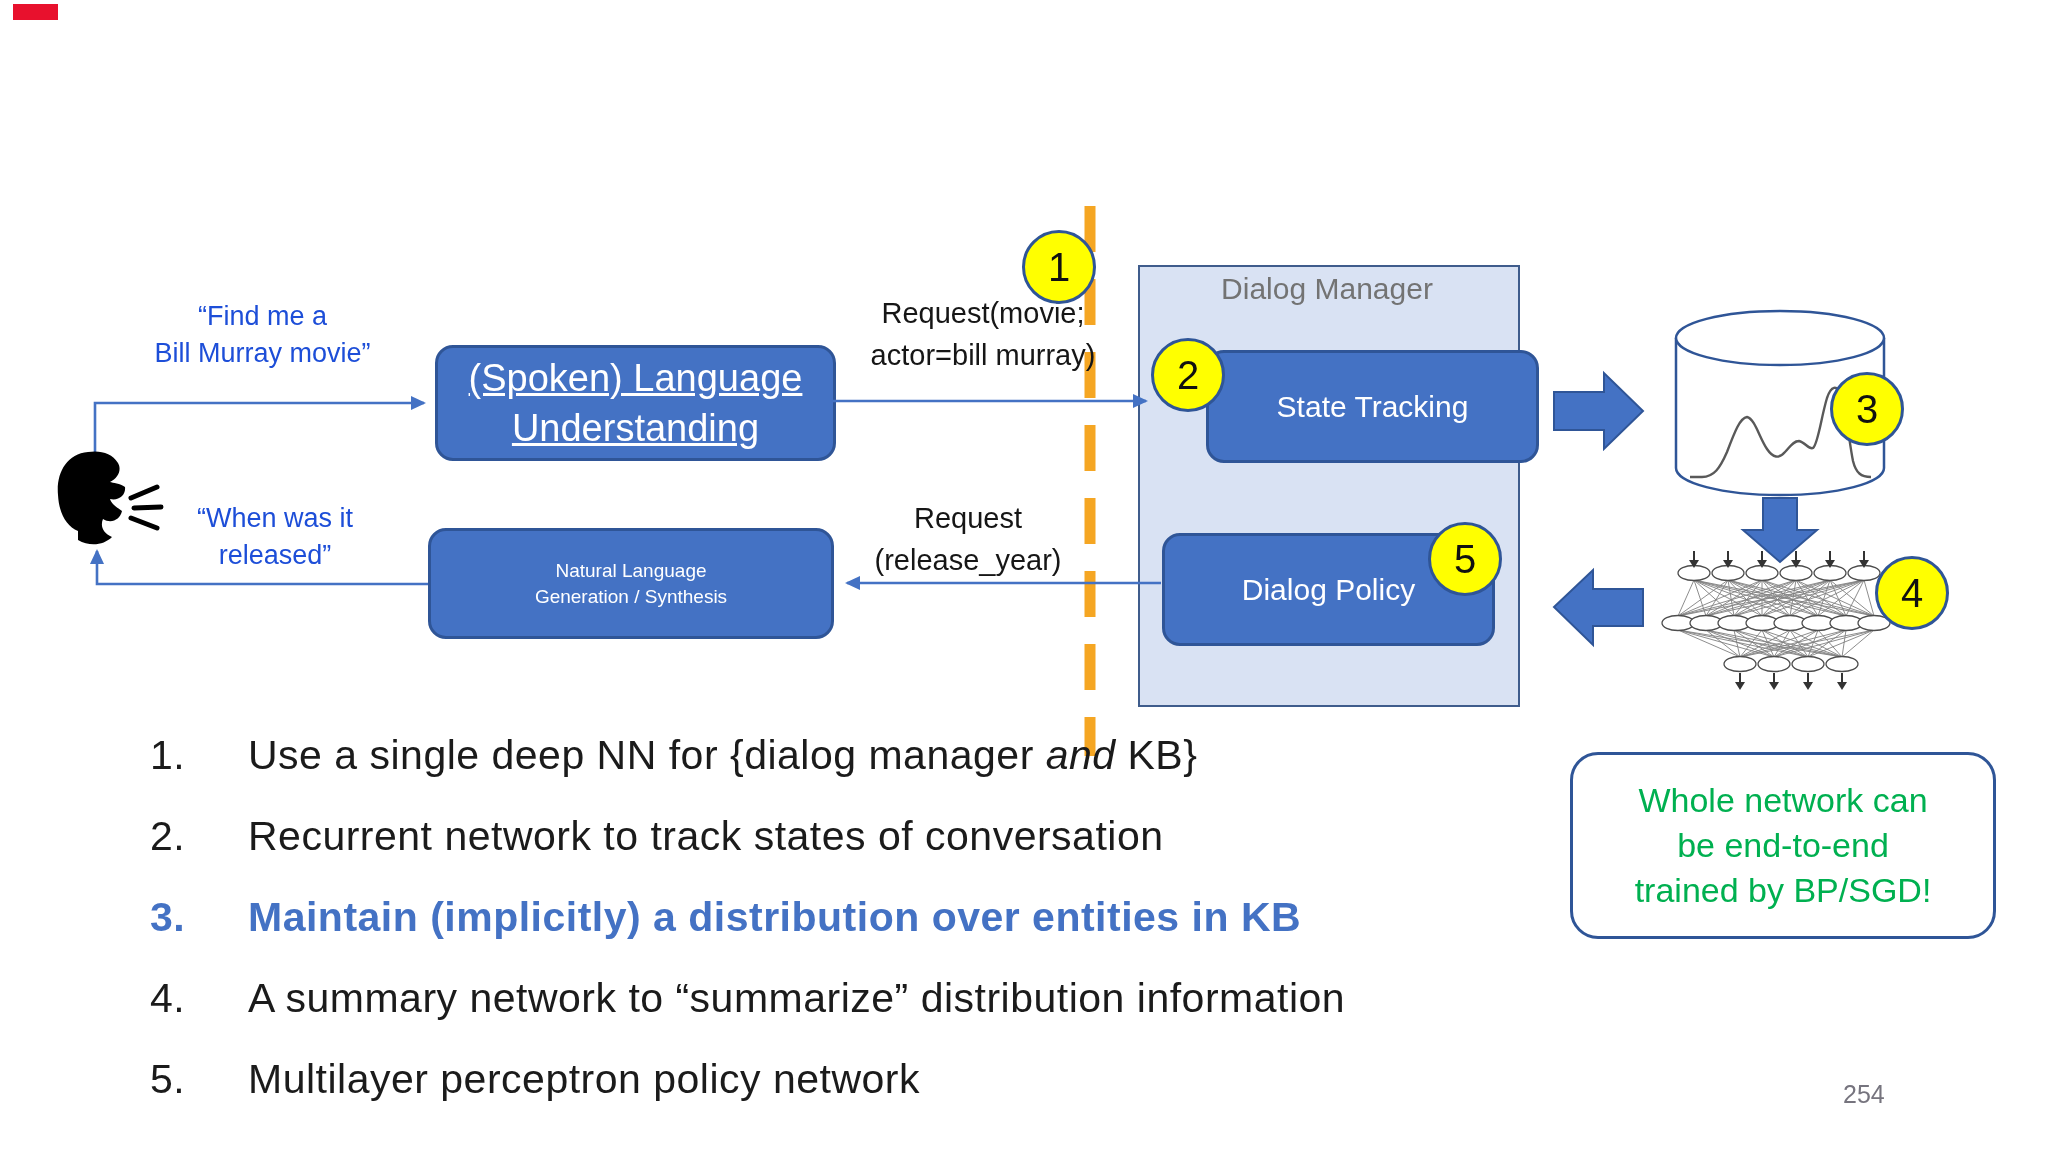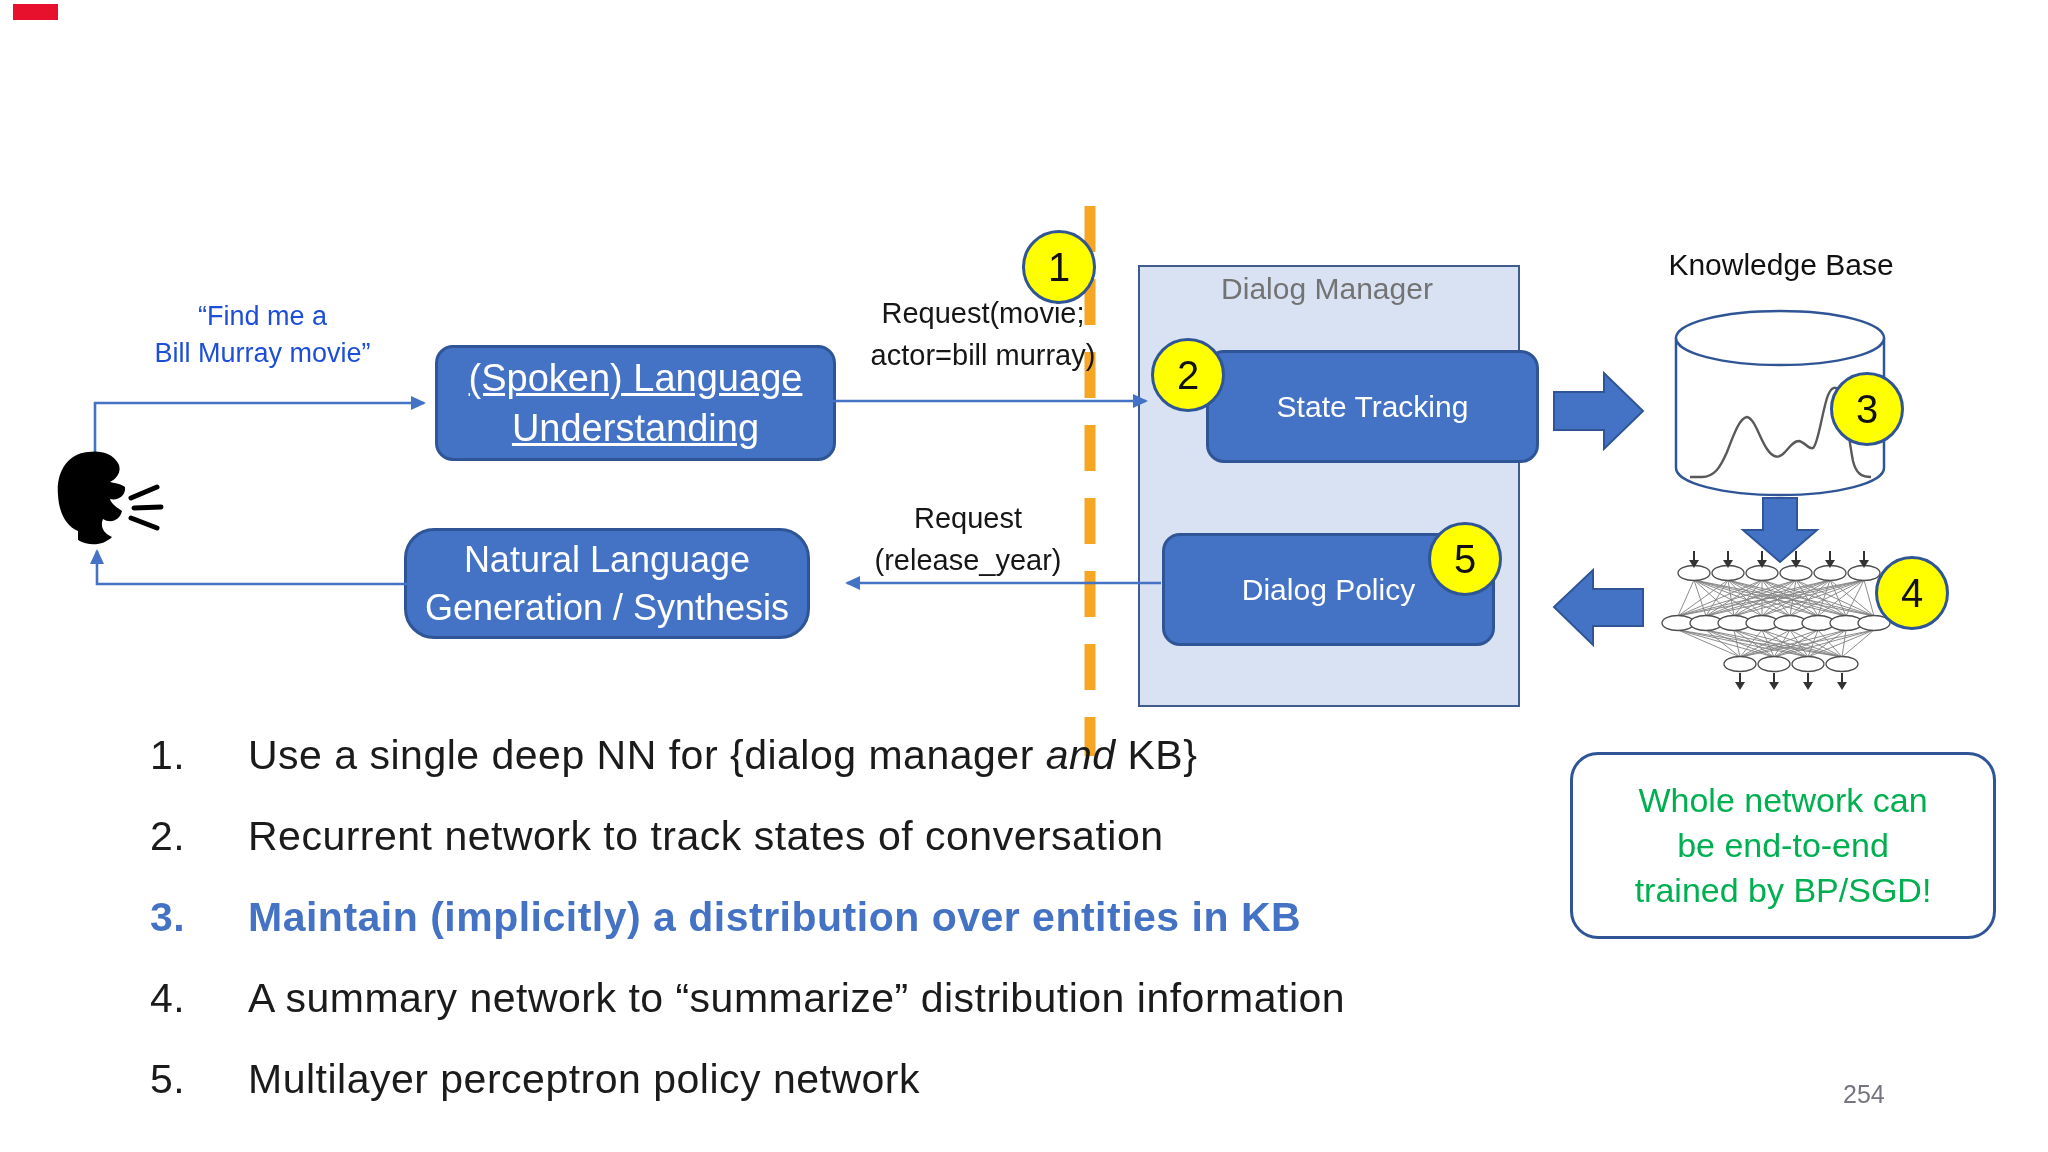--- a/index.html
+++ b/index.html
@@ -34,32 +34,33 @@
 <div class="slide">
 
   <div class="abs red-bar"></div>
 
 
   <div class="abs panel"></div>
   <div class="abs panel-label">Dialog Manager</div>
 
   <div class="abs bluebox" style="left:435px;top:345px;width:395px;height:110px;font-size:38px;text-decoration:underline;">(Spoken) Language
 Understanding</div>
-  <div class="abs bluebox" style="left:404px;top:528px;width:400px;height:105px;font-size:36px;border-radius:30px;">Natural Language
+  <div class="abs bluebox" style="left:428px;top:528px;width:400px;height:105px;font-size:19px;">Natural Language
 Generation / Synthesis</div>
   <div class="abs bluebox" style="left:1206px;top:350px;width:327px;height:107px;font-size:30px;">State Tracking</div>
   <div class="abs bluebox" style="left:1162px;top:533px;width:327px;height:107px;font-size:30px;">Dialog Policy</div>
 
   <div class="abs quote" style="left:80px;top:298px;width:365px;">“Find me a
 Bill Murray movie”</div>
+  <div class="abs quote" style="left:115px;top:500px;width:320px;">“When was it
+released”</div>
   <div class="abs reqlabel" style="left:818px;top:292px;width:330px;">Request(movie;
 actor=bill murray)</div>
   <div class="abs reqlabel" style="left:858px;top:497px;width:220px;">Request
 (release_year)</div>
-  <div class="abs kb-label">Knowledge Base</div>
 
   <svg class="abs overlay" viewBox="0 0 2048 1152">
     <defs>
       <marker id="arrowBlue" markerUnits="userSpaceOnUse" markerWidth="16" markerHeight="14" refX="13" refY="7" orient="auto">
         <path d="M0,0 L15,7 L0,14 Z" fill="#4472c4"></path>
       </marker>
     </defs>
 
     <line x1="1090" y1="206" x2="1090" y2="756" stroke="#f5a623" stroke-width="11" stroke-dasharray="46 27"></line>
 

